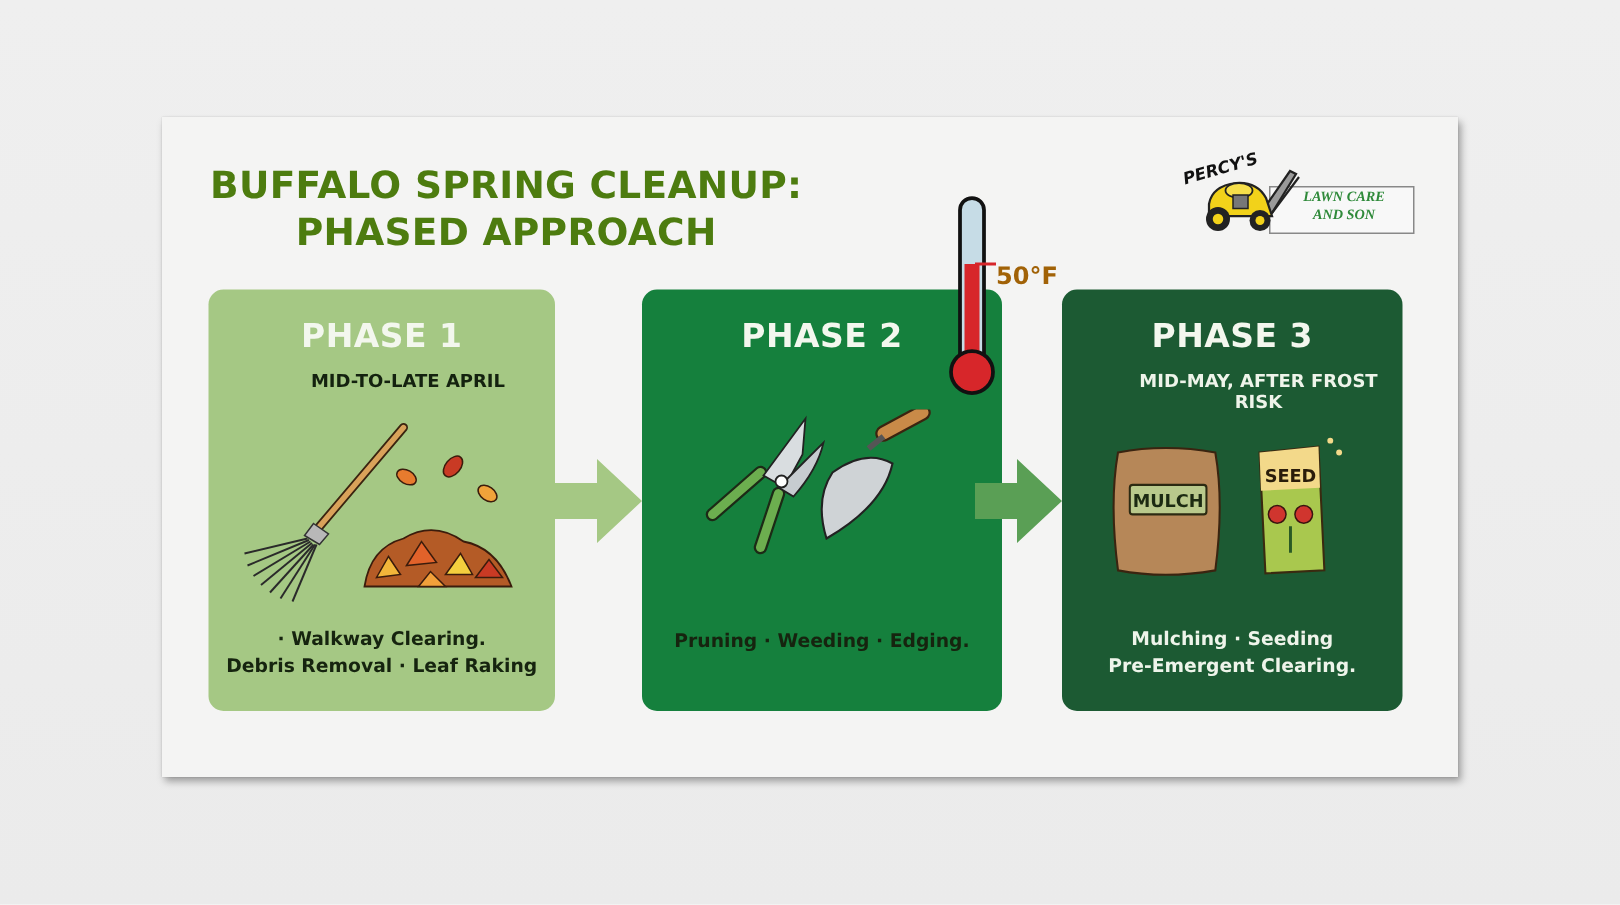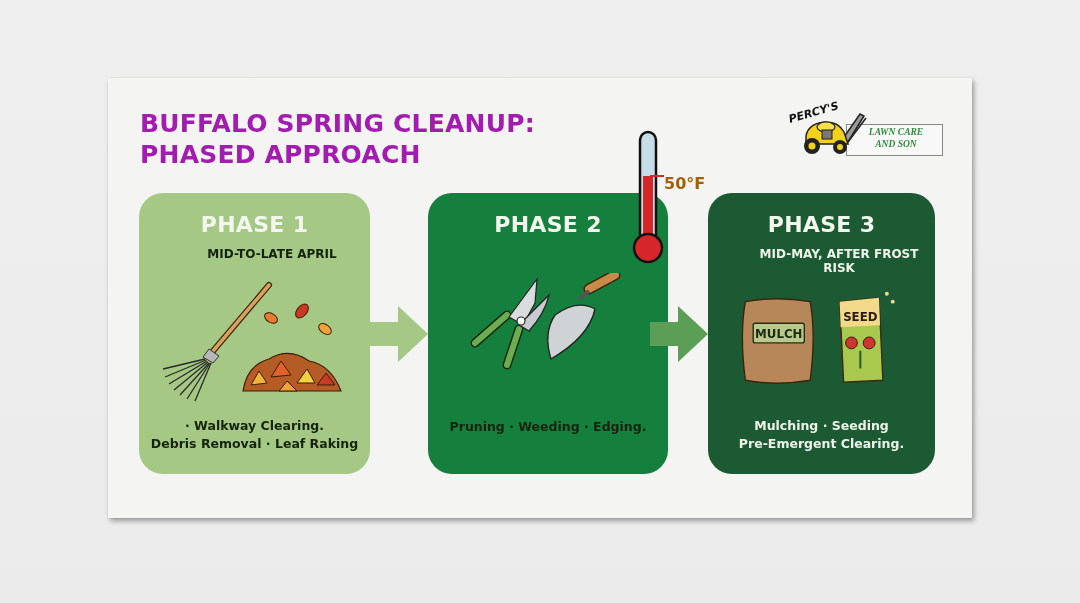--- a/index.html
+++ b/index.html
@@ -10,40 +10,40 @@
     position:relative;
   }
   .poster {
     position:absolute; left:108px; top:78px; width:864px; height:440px;
     background:#f4f4f3;
     box-shadow: 2px 3px 5px rgba(0,0,0,0.35), 0 0 1px rgba(0,0,0,0.15);
   }
   .title {
     position:absolute; left:32px; top:30px; margin:0;
     font-family:"DejaVu Sans", sans-serif; font-weight:bold;
-    color:#a21caf; font-size:25px; line-height:31px; letter-spacing:0.2px;
+    color:#4d7c0f; font-size:25px; line-height:31px; letter-spacing:0.2px;text-align:center;
   }
   .title span { display:block; }
   .logo { position:absolute; left:678px; top:18px; width:160px; height:62px; }
   .logo-script {
     position:absolute; left:2px; top:10px; transform:rotate(-16deg);
     font-family:"DejaVu Sans", sans-serif; font-weight:bold; font-style:italic;
     font-size:11px; color:#111;
   }
   .logo-box {
     position:absolute; left:60px; top:28px; width:95px; height:30px;
     border:1.5px solid #888; background:#f8f8f8;
   }
   .logo-text {
     position:absolute; left:66px; top:30px; width:88px;
     font-family:Liberation Serif, serif; font-weight:bold; font-style:italic;
     font-size:9.5px; line-height:12px; color:#2f8a3a; text-align:center;
   }
   .card {
-    position:absolute; top:115px; height:281px; border-radius:24px;
+    position:absolute; top:115px; height:281px; border-radius:10px;
   }
   .card.p1 { left:31px; width:231px; background:#a5c884; }
   .card.p2 { left:320px; width:222px; background:#15803d;padding-left:18px; }
   .card.p3 { left:600px; width:227px; background:#1c5a33; }
   .phase {
     position:absolute; left:0; right:0; top:19px; text-align:center;
     font-weight:bold; font-size:22px; letter-spacing:0.3px;
     color:#f3f7ee;
   }
   .sub {

